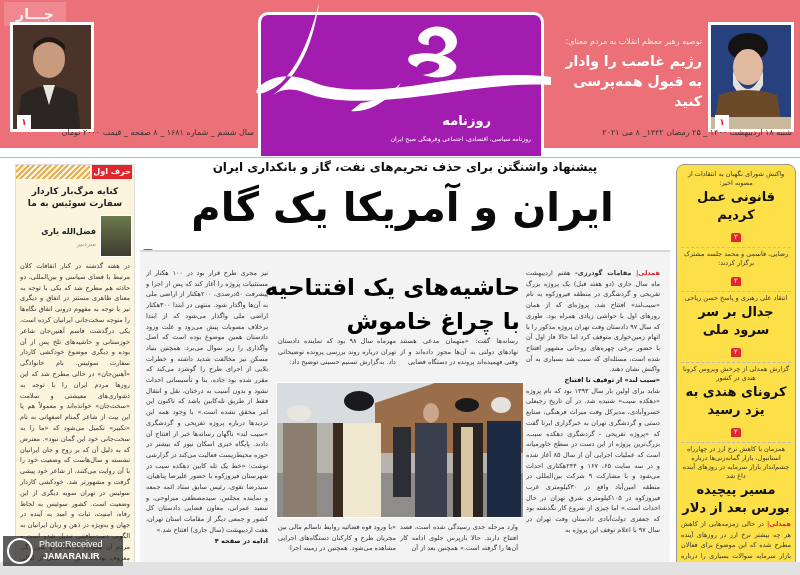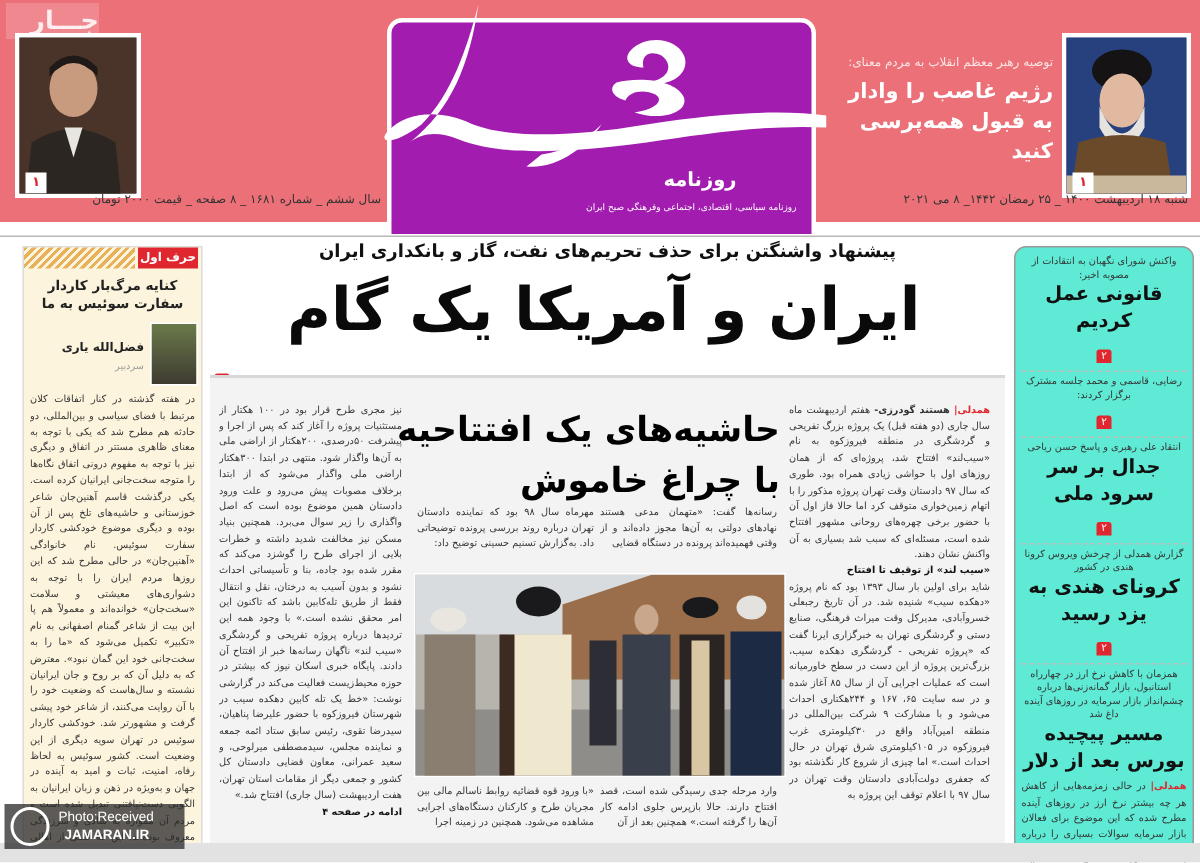--- a/index.html
+++ b/index.html
@@ -1,21 +1,21 @@
 <!DOCTYPE html>
 <html><head>
 <meta charset="utf-8">
 <style>
   * { box-sizing: border-box; margin: 0; padding: 0; }
   html, body { width: 800px; height: 575px; overflow: hidden; background: #ffffff; }
   body { font-family: "DejaVu Sans", sans-serif; position: relative; direction: rtl; color: #222; }
 
   
   .masthead { position: absolute; left: 0; top: 0; width: 800px; height: 148px; background: #ec7077; }
-  .watermark-top { position: absolute; left: 4px; top: 2px; width: 62px; height: 24px; background: rgba(255,255,255,0.18); color: rgba(255,255,255,0.85); font-weight: bold; font-size: 17px; line-height: 24px; direction: rtl; }
+  .watermark-top { position: absolute; left: 4px; top: 2px; width: 62px; height: 24px; background: rgba(255,255,255,0.18); color: rgba(255,255,255,0.85); font-weight: bold; font-size: 14px; text-align: center; line-height: 24px; direction: rtl; }
   .promo { position: absolute; top: 22px; height: 112px; }
   .promo-photo { position: absolute; top: 0; width: 84px; height: 110px; border: 3px solid #fff; background: #3a2e2a; overflow: hidden; }
   .promo-photo .num { position: absolute; bottom: 0; width: 14px; height: 14px; background: #fff; color: #e0262e; font-size: 9px; font-weight: bold; text-align: center; line-height: 14px; }
   .promo-text { position: absolute; top: 14px; color: #fff; text-align: right; }
   .promo-kicker { font-size: 8px; line-height: 11px; color: #fde5e6; }
   .promo-title { font-size: 14px; font-weight: bold; line-height: 20px; margin-top: 4px; }
 
   .logo-box { position: absolute; left: 258px; top: 12px; width: 286px; height: 144px; background: #a21caf; border: 3px solid #fff; border-bottom: none; border-radius: 10px 10px 0 0; overflow: visible; }
   .logo-swoosh { position: absolute; left: -10px; top: -12px; width: 300px; height: 130px; }
   .logo-small { position: absolute; right: 50px; top: 98px; color: #fff; font-weight: bold; font-size: 13px; }
@@ -23,21 +23,21 @@
 
   .dateline { position: absolute; top: 125px; height: 16px; font-size: 8px; line-height: 16px; color: #333; }
   .rule { position: absolute; left: 0; width: 800px; height: 1px; background: #b8b8b8; }
 
   
   .kicker-main { position: absolute; left: 150px; top: 160px; width: 510px; text-align: center; font-size: 12px; font-weight: bold; color: #111; }
   .headline-main { position: absolute; left: 140px; top: 176px; width: 525px; text-align: center; font-size: 40px; font-weight: bold; color: #0a0a0a; line-height: 62px; letter-spacing: -1px; }
   .page-marker { display: inline-block; width: 10px; height: 9px; background: #e0262e; color: #fff; font-size: 7px; line-height: 9px; text-align: center; border-radius: 2px 2px 0 0; }
 
   
-  .right-col { position: absolute; left: 676px; top: 164px; width: 120px; height: 405px; border: 1px solid #999; border-radius: 8px; background: #5eead4; padding: 3px 4px; text-align: center; }
+  .right-col { position: absolute; left: 676px; top: 164px; width: 120px; height: 405px; border: 1px solid #999; border-radius: 8px; background: #fde047; padding: 3px 4px; text-align: center; }
   .r-story { border-bottom: 1px dashed #bbb; padding: 2px 0 4px; }
   .r-kicker { font-size: 6.5px; line-height: 9px; color: #333; }
   .r-title { font-size: 13px; font-weight: bold; line-height: 18px; color: #111; }
   .r-body { font-size: 6.5px; line-height: 10.5px; text-align: justify; color: #333; margin-top: 2px; }
   .r-body .src { color: #e0262e; font-weight: bold; }
 
   
   .left-col { position: absolute; left: 3px; top: 164px; width: 120px; height: 408px; background: #fdf4de; border: 1px solid #ddd; margin-left: 12px; }
   .left-tab { position: absolute; right: 0; top: 0; width: 118px; height: 14px; }
   .left-tab .hatch { position: absolute; left: 0; top: 0; width: 74px; height: 14px; background: repeating-linear-gradient(135deg, #e9b05a 0 2px, #fdf4de 2px 4px); }
@@ -160,21 +160,21 @@
   <div class="left-author">فضل‌الله یاری</div>
   <div class="left-role">سردبیر</div>
   <div class="left-body" style="height:305px; overflow:hidden;">در هفته گذشته در کنار اتفاقات کلان مرتبط با فضای سیاسی و بین‌المللی، دو حادثه هم مطرح شد که یکی با توجه به معنای ظاهری مستتر در اتفاق و دیگری نیز با توجه به مفهوم درونی اتفاق نگاه‌ها را متوجه سخت‌جانی ایرانیان کرده است. یکی درگذشت قاسم آهنین‌جان شاعر خوزستانی و حاشیه‌های تلخ پس از آن بوده و دیگری موضوع خودکشی کاردار سفارت سوئیس. نام خانوادگی «آهنین‌جان» در حالی مطرح شد که این روزها مردم ایران را با توجه به دشواری‌های معیشتی و سلامت «سخت‌جان» خوانده‌اند و معمولاً هم پا این بیت از شاعر گمنام اصفهانی به نام «تکبیر» تکمیل می‌شود که «ما را به سخت‌جانی خود این گمان نبود». معترض که به دلیل آن که بر روح و جان ایرانیان نشسته و سال‌هاست که وضعیت خود را با آن روایت می‌کنند، از شاعر خود پیشی گرفت و مشهورتر شد. خودکشی کاردار سوئیس در تهران سویه دیگری از این وضعیت است. کشور سوئیس به لحاظ رفاه، امنیت، ثبات و امید به آینده در جهان و به‌ویژه در ذهن و زبان ایرانیان به الگویی دست‌نیافتنی تبدیل شده است و مردم آن همواره به شادی و سرزندگی معروف بوده‌اند. این که کسی از اهالی این کشور ثروتمند در مقام کاردار و دارای یک موقعیت اجتماعی و اقتصادی بالا، در یکی از مناطق مرفه تهران دست به خودکشی بزند، در روزهای اخیر اسباب مقایسه زندگی مردم ایران با کشورهای مرفه را فراهم کرد...</div>
 </div>
 
 <div class="center-box"></div>
 <div class="story-title">حاشیه‌های یک افتتاحیه با چراغ خاموش</div>
 
 <div class="col-text" style="left:526px; top:268px; width:134px; height:292px; overflow:hidden;">
   <span class="src">همدلی|</span>
-  <b>هستند گودرزی-</b>
+  <b>مقامات گودرزی-</b>
   <span>هفتم اردیبهشت ماه سال جاری (دو هفته قبل) یک پروژه بزرگ تفریحی و گردشگری در منطقه فیروزکوه به نام «سیب‌لند» افتتاح شد، پروژه‌ای که از همان روزهای اول با حواشی زیادی همراه بود. طوری که سال ۹۷ دادستان وقت تهران پروژه مذکور را با اتهام زمین‌خواری متوقف کرد اما حالا فاز اول آن با حضور برخی چهره‌های روحانی مشهور افتتاح شده است، مسئله‌ای که سبب شد بسیاری به آن واکنش نشان دهند.</span><br>
   <span class="sub">«سیب لند» از توقیف تا افتتاح</span><br>
   <span>شاید برای اولین بار سال ۱۳۹۳ بود که نام پروژه «دهکده سیب» شنیده شد. در آن تاریخ رجبعلی خسروآبادی، مدیرکل وقت میراث فرهنگی، صنایع دستی و گردشگری تهران به خبرگزاری ایرنا گفت که «پروژه تفریحی - گردشگری دهکده سیب، بزرگ‌ترین پروژه از این دست در سطح خاورمیانه است که عملیات اجرایی آن از سال ۸۵ آغاز شده و در سه سایت ۶۵، ۱۶۷ و ۲۴۴هکتاری احداث می‌شود و با مشارکت ۹ شرکت بین‌المللی در منطقه امین‌آباد واقع در ۳۰کیلومتری غرب فیروزکوه در ۱۰۵کیلومتری شرق تهران در حال احداث است.» اما چیزی از شروع کار نگذشته بود که جعفری دولت‌آبادی دادستان وقت تهران در سال ۹۷ با اعلام توقف این پروژه به</span>
 </div>
 
 <div class="col-text" style="left:400px; top:336px; width:118px; height:34px; overflow:hidden;">رسانه‌ها گفت: «متهمان مدعی هستند نهادهای دولتی به آن‌ها مجوز داده‌اند و از وقتی فهمیده‌اند پرونده در دستگاه قضایی</div>
 <div class="col-text" style="left:278px; top:336px; width:118px; height:34px; overflow:hidden;">مهرماه سال ۹۸ بود که نماینده دادستان تهران درباره روند بررسی پرونده توضیحاتی داد. به‌گزارش تسنیم حسینی توضیح داد:</div>
 
 <div class="photo-main">
   <svg width="248" height="136" viewBox="0 0 248 136">

